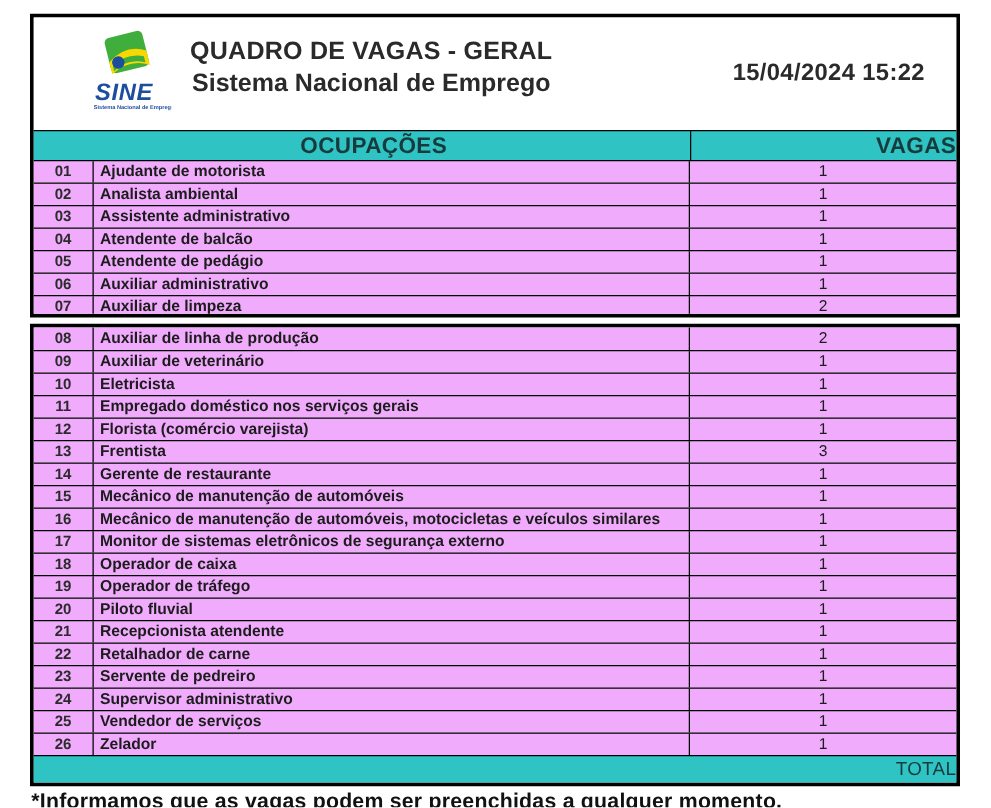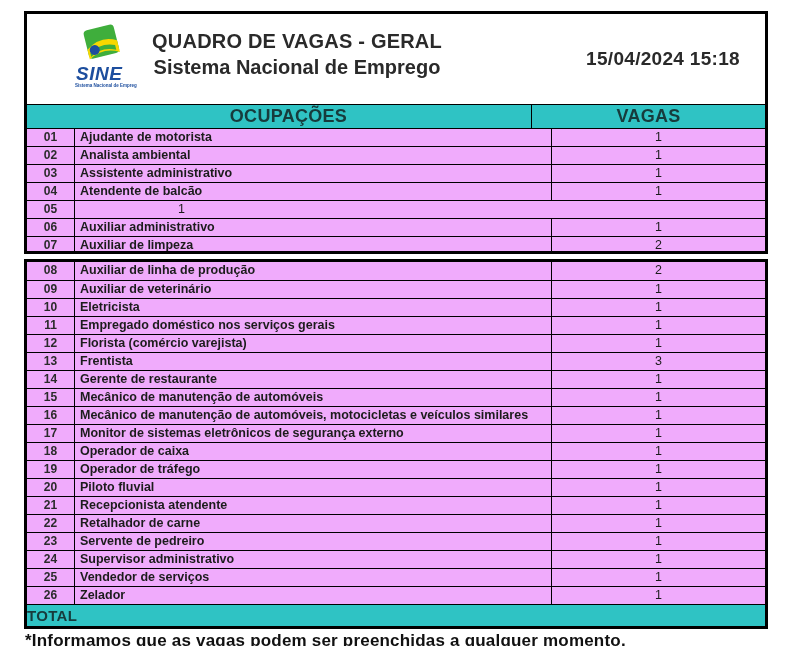--- a/index.html
+++ b/index.html
@@ -38,21 +38,21 @@
   
   .colheader{
     display:flex;height:24px;background:var(--accent_teal);
     border-top:1px solid var(--border_black);
   }
   .colheader .occ-h{
     flex:1;text-align:center;font-size:18px;font-weight:bold;color:var(--header_text);
     line-height:23px;letter-spacing:.3px;padding-left:19px;
   }
   .colheader .vag-h{
-    width:234px;border-left:1px solid var(--border_black);text-align:center;
+    width:213px;border-left:1px solid var(--border_black);text-align:right;
     font-size:18px;font-weight:bold;color:var(--header_text);line-height:23px;letter-spacing:.3px;
   }
   
   .row{display:flex;height:18px;background:#f0abfc;}
   .rows-first .row{border-top:1px solid var(--border_black);}
   .rows-second .row:not(:first-child){border-top:1px solid var(--border_black);}
   .cell{overflow:hidden;white-space:nowrap;}
   .cell.num{
     width:48px;border-right:1px solid var(--border_black);
     text-align:center;font-weight:bold;font-size:12px;line-height:17px;color:#2b2b2b;
@@ -63,21 +63,21 @@
     font-weight:bold;
   }
   .cell.vag{width:213px;text-align:center;font-size:12.5px;line-height:17px;color:var(--row_text);}
   .rows-first .row:last-child{height:15px;}
   
   .total-row{
     display:flex;height:22px;background:var(--accent_teal);
     border-top:1px solid var(--border_black);
   }
   .total-label{
-    flex:1;text-align:left;font-size:15px;font-weight:bold;color:var(--header_text);
+    flex:1;text-align:right;font-size:15px;font-weight:normal;color:var(--header_text);
     line-height:21px;letter-spacing:.3px;
   }
   .total-value{
     width:213px;border-left:1px solid var(--border_black);text-align:center;
     font-size:15px;font-weight:bold;color:var(--header_text);line-height:21px;
   }
   
   .footer-note{
     position:absolute;left:25px;top:631px;width:760px;
     font-size:17px;font-weight:bold;color:#111;letter-spacing:.2px;white-space:nowrap;
@@ -101,21 +101,21 @@
         </g>
         <text x="9" y="60" font-size="19" font-weight="bold" font-style="italic" fill="var(--logo_blue)" letter-spacing="0.5">SINE</text>
         <text x="8" y="67" font-size="4.5" font-weight="bold" fill="var(--logo_blue)">Sistema Nacional de Emprego</text>
       </svg>
 
       <div class="titles">
         <div class="title-1">QUADRO DE VAGAS - GERAL</div>
         <div class="title-2">Sistema Nacional de Emprego</div>
       </div>
 
-      <div class="datetime">15/04/2024 15:18</div>
+      <div class="datetime">15/04/2024 15:22</div>
     </div>
 
     <div class="colheader">
       <div class="occ-h">OCUPAÇÕES</div>
       <div class="vag-h">VAGAS</div>
     </div>
 
     <div class="rows-first">
   <div class="row">
     <div class="cell num">01</div>
@@ -136,20 +136,21 @@
   </div>
 
   <div class="row">
     <div class="cell num">04</div>
     <div class="cell occ">Atendente de balcão</div>
     <div class="cell vag">1</div>
   </div>
 
   <div class="row">
     <div class="cell num">05</div>
+    <div class="cell occ">Atendente de pedágio</div>
     <div class="cell vag">1</div>
   </div>
 
   <div class="row">
     <div class="cell num">06</div>
     <div class="cell occ">Auxiliar administrativo</div>
     <div class="cell vag">1</div>
   </div>
 
   <div class="row">

